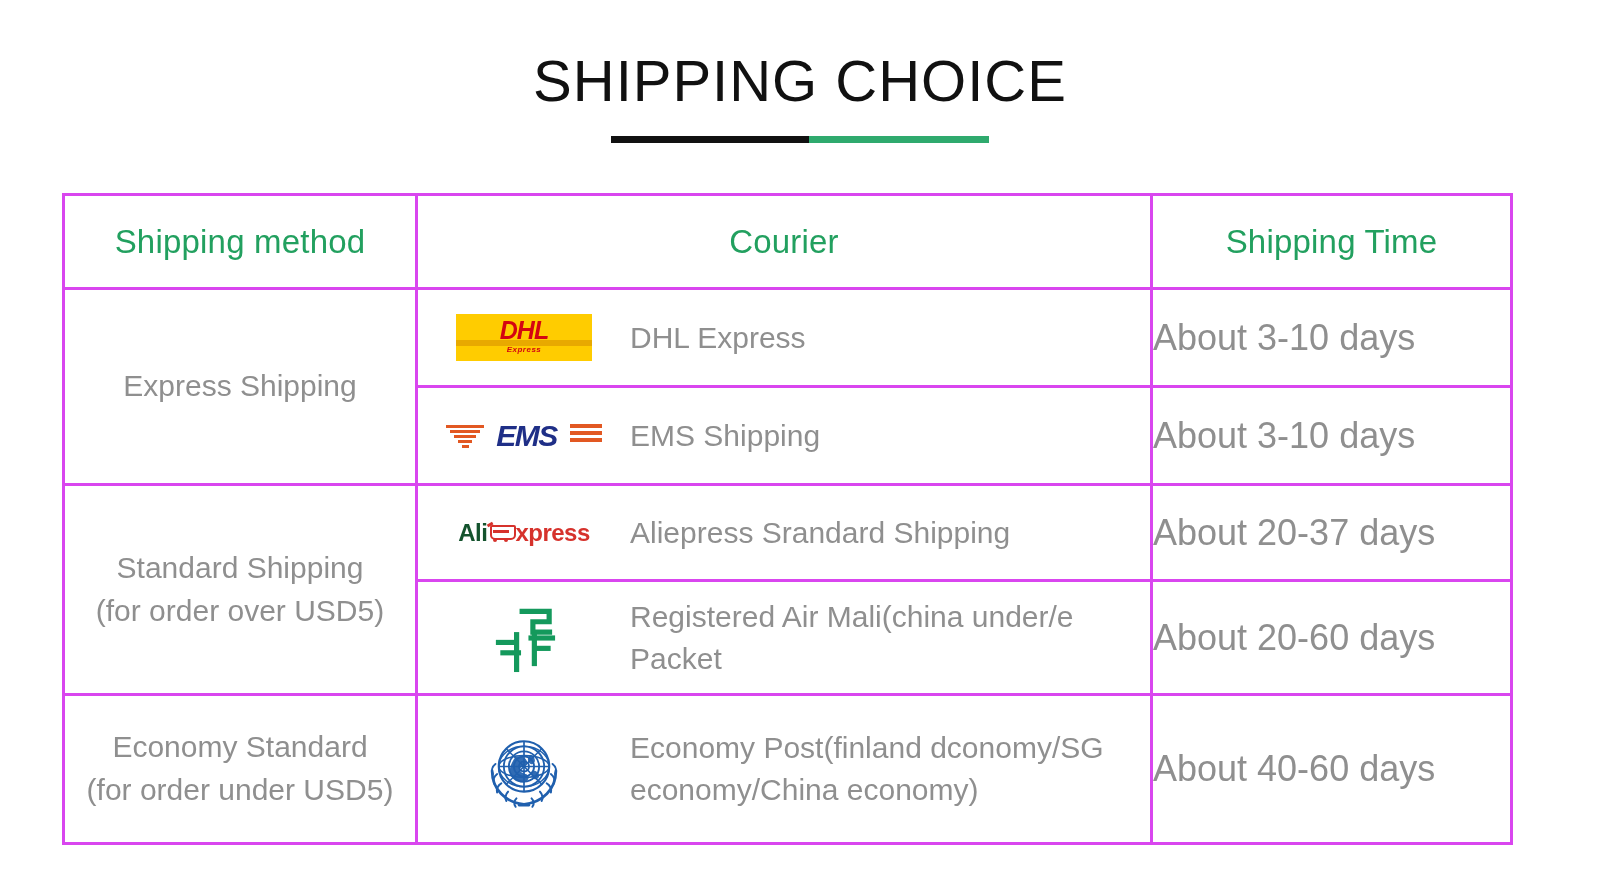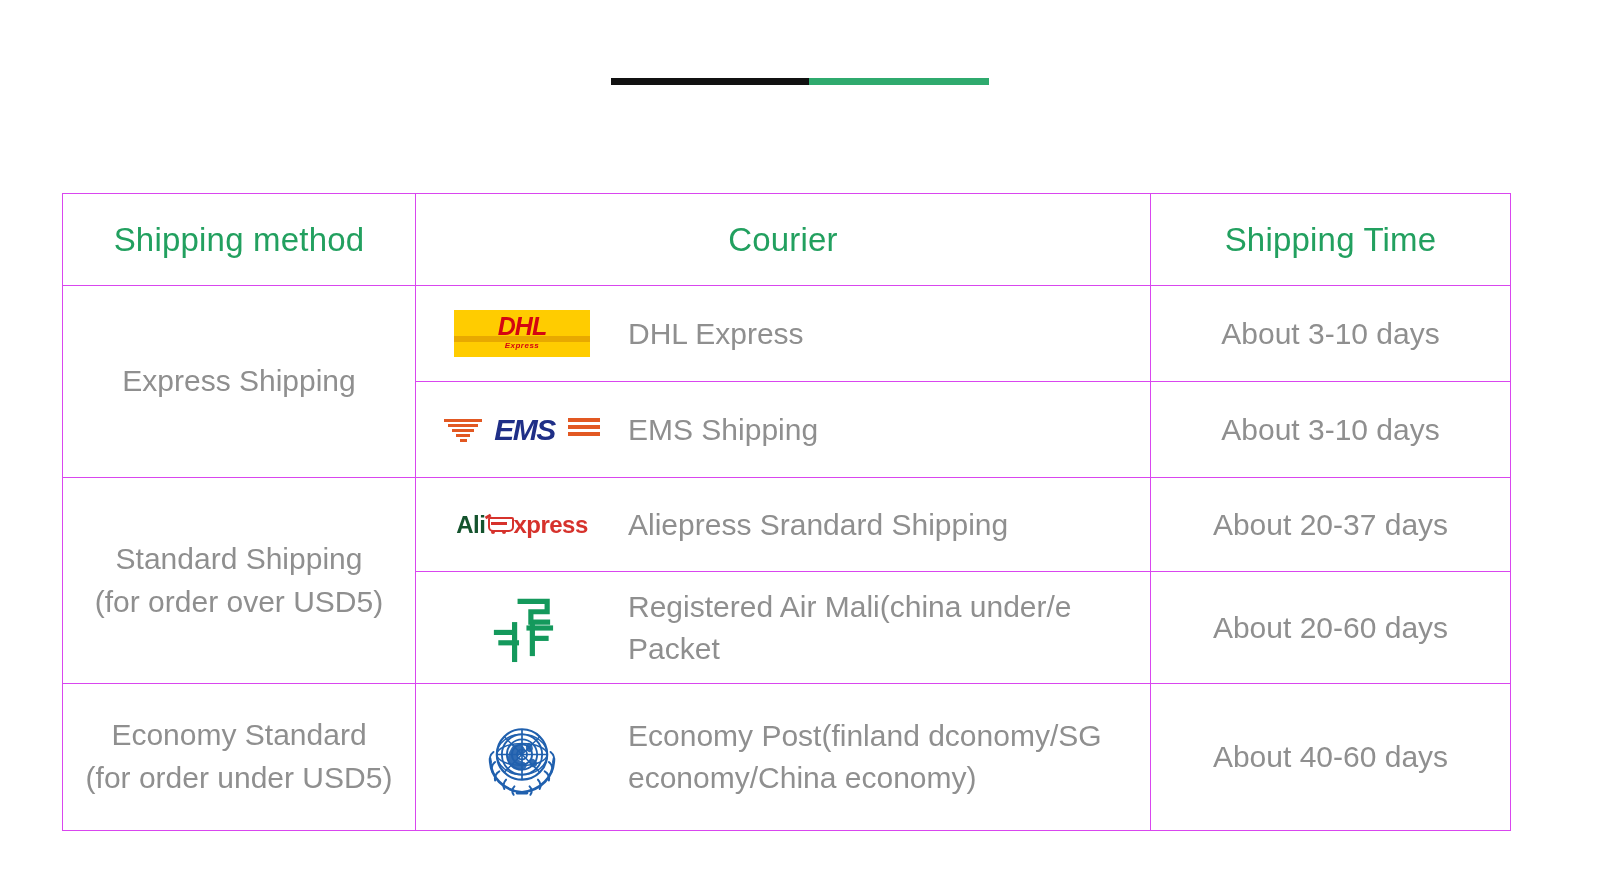--- a/index.html
+++ b/index.html
@@ -46,21 +46,21 @@
     top: 193px;
     width: 1448px;
   }
   table.shipping-table {
     border-collapse: collapse;
     width: 1448px;
     table-layout: fixed;
     background: #fff;
   }
   table.shipping-table td, table.shipping-table th {
-    border: 1px solid #d946ef;
+    border: 3px solid #d946ef;
     padding: 0;
     vertical-align: middle;
   }
   col.c-method { width: 353px; }
   col.c-courier { width: 735px; }
   col.c-time    { width: 360px; }
 
   
   .hdr-cell {
     height: 91px;
@@ -101,23 +101,22 @@
   .courier-label {
     flex: 1 1 auto;
     color: #8f8f8f;
     font-size: 30px;
     line-height: 1.4;
     padding-right: 16px;
   }
 
   
   .time-cell {
-    text-align: center;
     color: #8f8f8f;
-    font-size: 30px;
+    font-size: 36px;
     font-weight: 400;
     margin-left: 46px;
   }
 
   
   .row-dhl  .courier-inner,
   .row-ems  .courier-inner { min-height: 79px; }
   .row-ali  .courier-inner { min-height: 77px; }
   .row-cpost .courier-inner { min-height: 95px; }
   .row-un   .courier-inner { min-height: 130px; }
@@ -272,20 +271,21 @@
   
   .logo-cpost { width: 74px; height: 74px; }
 
   
   .logo-un { width: 84px; height: 84px; }
 </style>
 </head>
 <body>
 
 <div class="title-block">
+  <h1 class="page-title">SHIPPING CHOICE</h1>
   <div class="title-rule">
     <span class="rule-dark"></span>
     <span class="rule-accent"></span>
   </div>
 </div>
 
 <div class="table-wrap">
   <table class="shipping-table">
     <colgroup>
       <col class="c-method">

